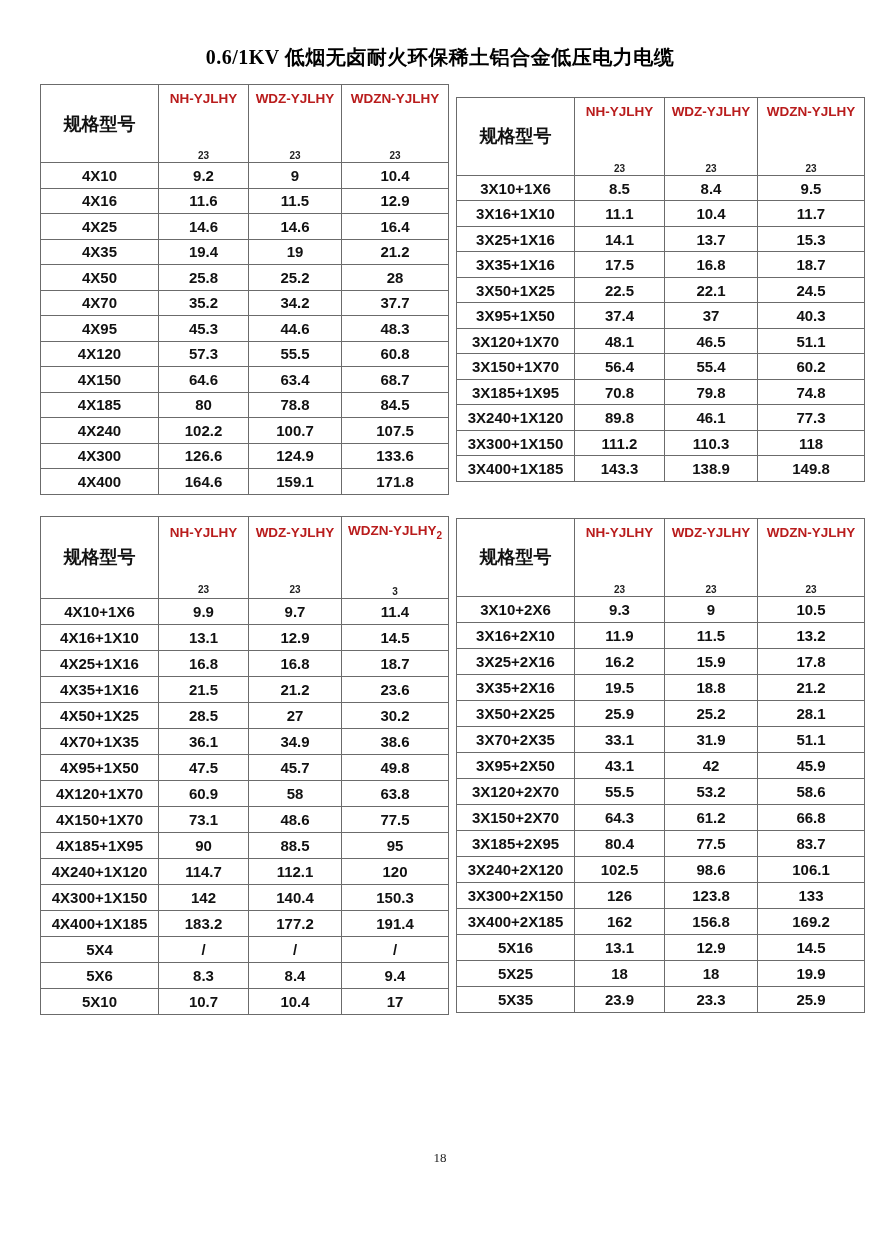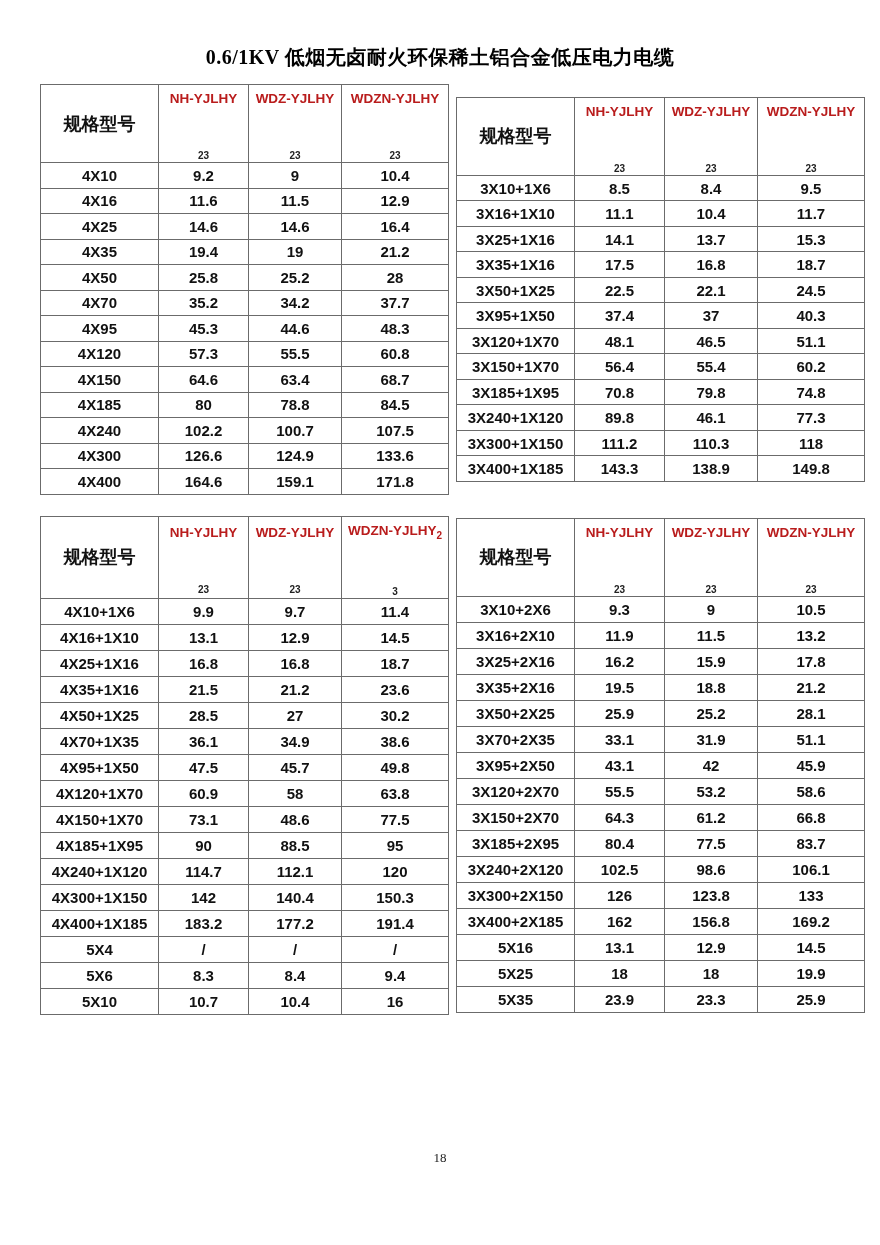--- a/index.html
+++ b/index.html
@@ -371,21 +371,21 @@
         <tr>
           <td class="spec-cell">5X6</td>
           <td class="value-cell">8.3</td>
           <td class="value-cell">8.4</td>
           <td class="value-cell">9.4</td>
         </tr>
         <tr>
           <td class="spec-cell">5X10</td>
           <td class="value-cell">10.7</td>
           <td class="value-cell">10.4</td>
-          <td class="value-cell">16</td>
+          <td class="value-cell">17</td>
         </tr>
       </tbody>
     </table>
   <table class="spec-table rows16">
       <colgroup>
         <col class="c0">
         <col class="c1">
         <col class="c2">
         <col class="c3">
       </colgroup>

